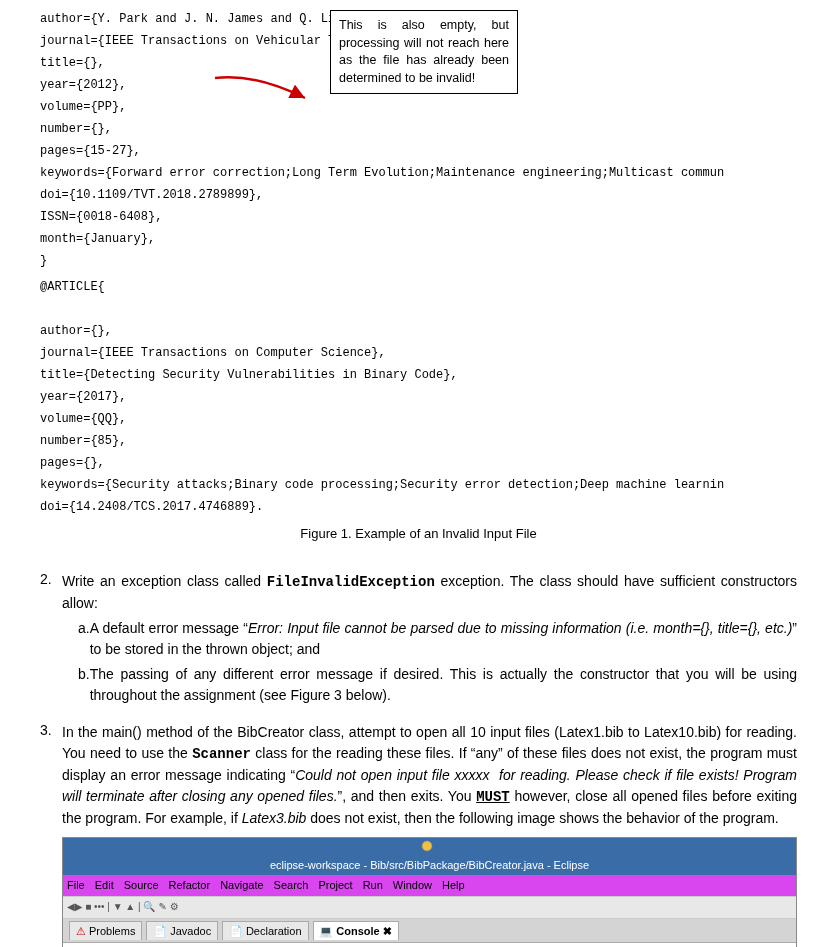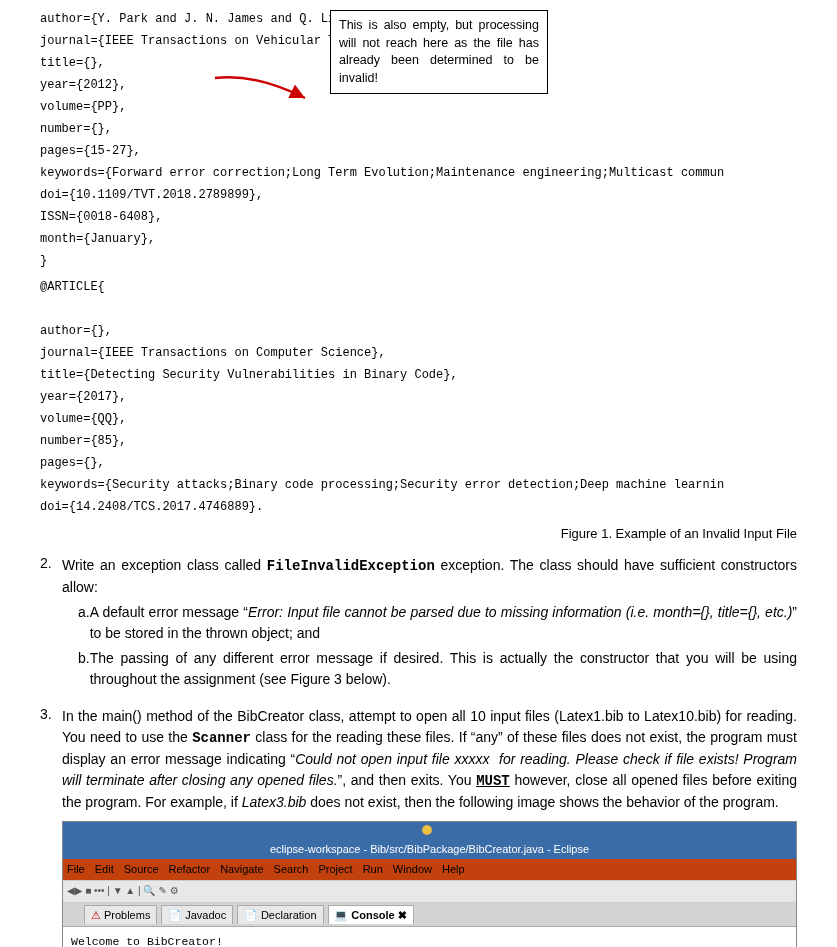--- a/index.html
+++ b/index.html
@@ -23,33 +23,33 @@
       white-space: pre;
     }
     .figure-area {
       position: relative;
       margin-bottom: 8px;
     }
     .callout-box {
       position: absolute;
       top: 0px;
       left: 290px;
-      width: 218px;
+      width: 188px;
       border: 1.5px solid #000;
       background: #fff;
       padding: 6px 8px;
       font-size: 12.5px;
       line-height: 1.4;
       text-align: justify;
       z-index: 10;
     }
     .figure-caption {
-      text-align: right;
+      text-align: center;
       font-size: 13px;
-      margin: 10px 0 14px 0;
+      margin: 10px 0 30px 0;
     }
     .numbered-list {
       list-style: none;
       padding: 0;
       margin: 0;
     }
     .numbered-list > li {
       display: flex;
       margin-bottom: 12px;
       align-items: flex-start;
@@ -93,37 +93,37 @@
     .eclipse-titlebar {
       background: #3a6ca8;
       color: #fff;
       padding: 2px 6px;
       font-size: 11px;
       display: flex;
       align-items: center;
       flex-direction: column;
     }
     .eclipse-menubar {
-      background: #c2410c;
+      background: #d946ef;
       padding: 2px 4px;
       font-size: 11px;
       display: flex;
       gap: 10px;
       border-bottom: 1px solid #ccc;
     }
     .eclipse-toolbar {
       background: #e8e8e8;
       padding: 2px 4px;
       font-size: 10px;
       border-bottom: 1px solid #ccc;
       min-height: 22px;
     }
     .eclipse-tabs {
       background: #d4d4d4;
-      padding: 2px 21px;
+      padding: 2px 6px;
       display: flex;
       gap: 4px;
       font-size: 11px;
       border-bottom: 1px solid #aaa;
       align-items: center;
     }
     .eclipse-tab {
       background: #e8e8e8;
       border: 1px solid #aaa;
       border-bottom: none;

